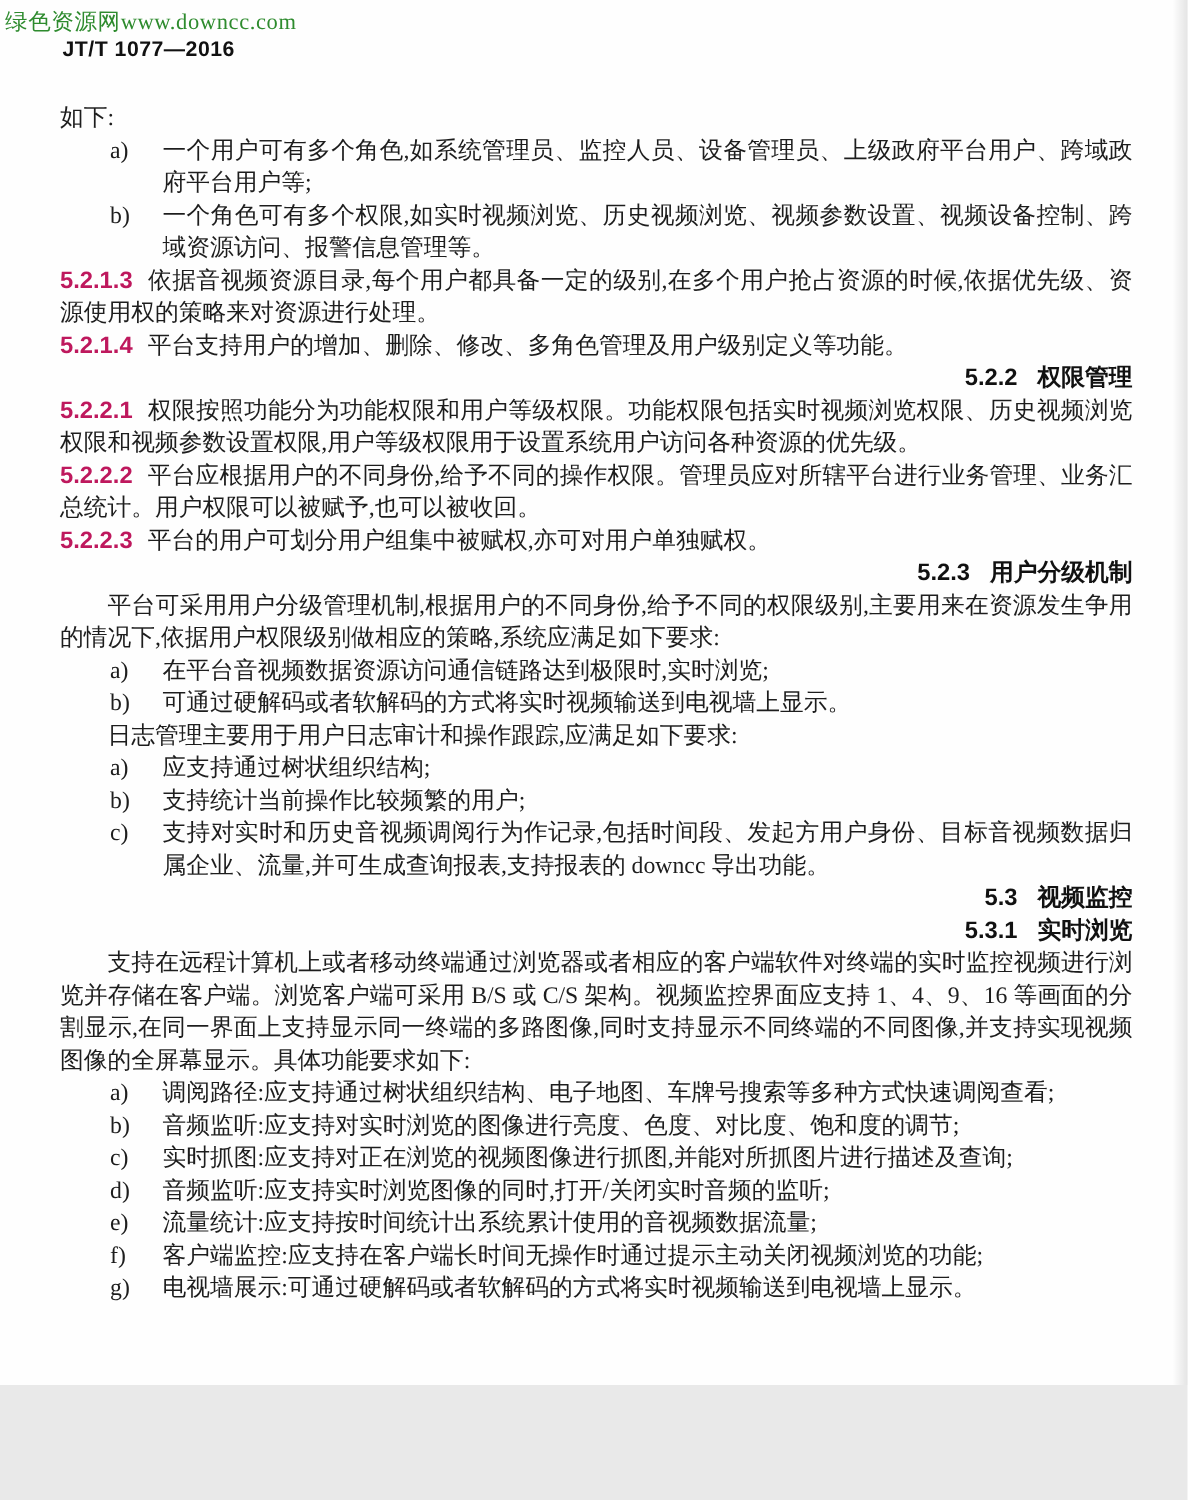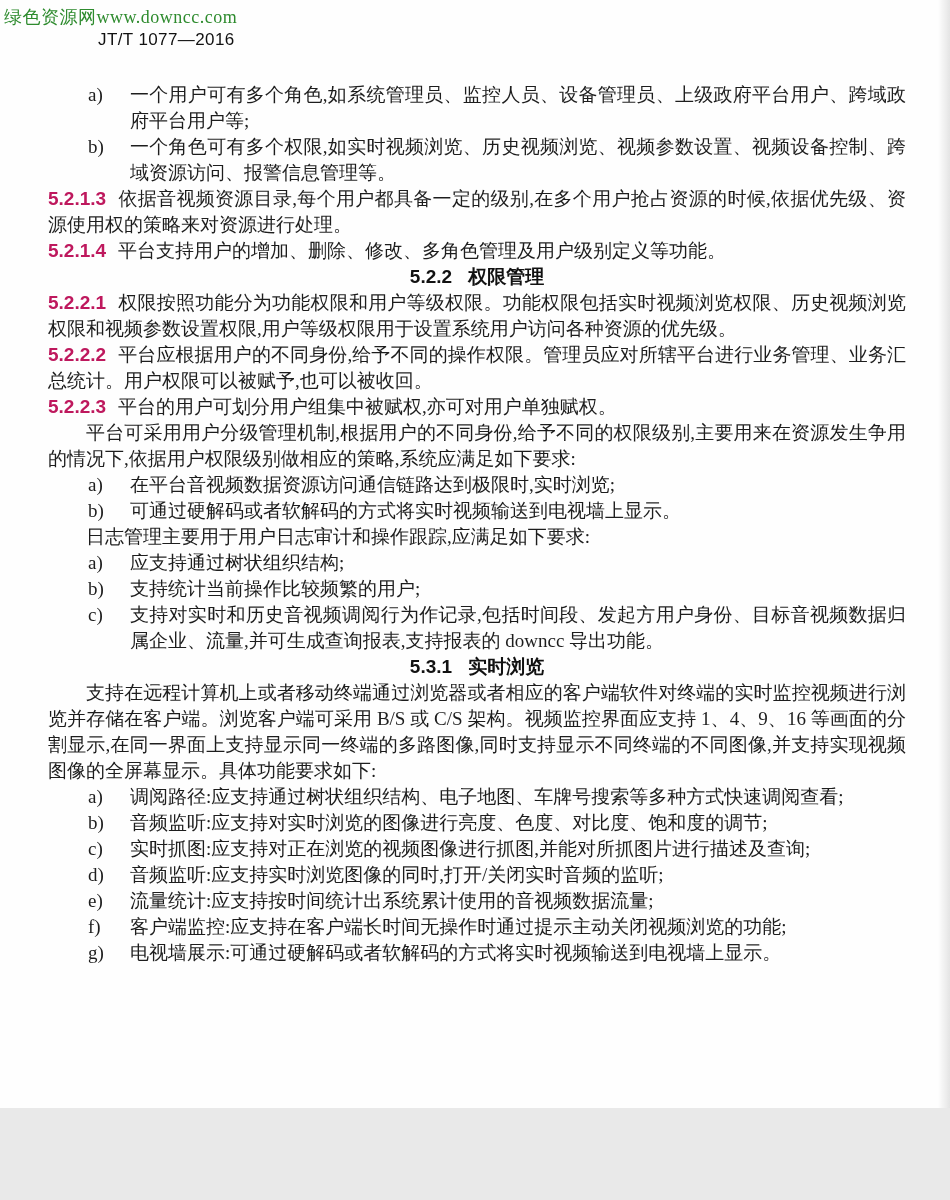--- a/index.html
+++ b/index.html
@@ -30,25 +30,24 @@
     top: 5px;
     left: 4px;
     font-size: 18px;
     letter-spacing: 0.5px;
   }
   .doc-header {
     position: absolute;
     top: 30px;
     left: 50px;
     font-family: "Liberation Sans", "DejaVu Sans", sans-serif;
-    font-weight: normal;
+    font-weight: bold;
     font-size: 17px;
     letter-spacing: 0.4px;
     color: #111;
-    margin-left: 48px;
   }
   .body {
     position: absolute;
     top: 82px;
     left: 48px;
     width: 858px;
     font-size: 19px;
     line-height: 26px;
     text-align: justify;
   }
@@ -65,21 +64,21 @@
     margin-right: 12px;
     white-space: nowrap;
     color: #be185d;
   }
   .heading {
     margin: 10px 0 9px 0;
     font-family: "Liberation Sans", "DejaVu Sans", sans-serif;
     font-weight: bold;
     font-size: 19px;
     color: #111;
-    text-align: center;
+    text-align: right;
   }
   .h-num { margin-right: 16px; }
   .indent { text-indent: 2em; }
   .page-number {
     position: absolute;
     left: 66px;
     top: 1124px;
     font-weight: bold;
     font-size: 18px;
     color: #111;
@@ -89,20 +88,21 @@
 <body>
 
 <div class="page">
 
   <div class="watermark" style="color: rgb(46, 139, 46);">绿色资源网www.downcc.com</div>
 
   <div class="doc-header">JT/T 1077—2016</div>
 
   <div class="body">
 
+    <p>如下:</p>
 
     <div class="li">
       <span class="li-label">a)</span>
       <span class="li-text">一个用户可有多个角色,如系统管理员、监控人员、设备管理员、上级政府平台用户、跨域政府平台用户等;</span>
     </div>
     <div class="li">
       <span class="li-label">b)</span>
       <span class="li-text">一个角色可有多个权限,如实时视频浏览、历史视频浏览、视频参数设置、视频设备控制、跨域资源访问、报警信息管理等。</span>
     </div>
 
@@ -120,20 +120,23 @@
     <p>
       <span class="clause-num">5.2.2.1</span><span>权限按照功能分为功能权限和用户等级权限。功能权限包括实时视频浏览权限、历史视频浏览权限和视频参数设置权限,用户等级权限用于设置系统用户访问各种资源的优先级。</span>
     </p>
     <p>
       <span class="clause-num">5.2.2.2</span><span>平台应根据用户的不同身份,给予不同的操作权限。管理员应对所辖平台进行业务管理、业务汇总统计。用户权限可以被赋予,也可以被收回。</span>
     </p>
     <p>
       <span class="clause-num">5.2.2.3</span><span>平台的用户可划分用户组集中被赋权,亦可对用户单独赋权。</span>
     </p>
 
+    <p class="heading">
+      <span class="h-num">5.2.3</span><span>用户分级机制</span>
+    </p>
 
     <p class="indent">平台可采用用户分级管理机制,根据用户的不同身份,给予不同的权限级别,主要用来在资源发生争用的情况下,依据用户权限级别做相应的策略,系统应满足如下要求:</p>
 
     <div class="li">
       <span class="li-label">a)</span>
       <span class="li-text">在平台音视频数据资源访问通信链路达到极限时,实时浏览;</span>
     </div>
     <div class="li">
       <span class="li-label">b)</span>
       <span class="li-text">可通过硬解码或者软解码的方式将实时视频输送到电视墙上显示。</span>
@@ -148,20 +151,23 @@
     </div>
     <div class="li">
       <span class="li-label">b)</span>
       <span class="li-text">支持统计当前操作比较频繁的用户;</span>
     </div>
     <div class="li">
       <span class="li-label">c)</span>
       <span class="li-text">支持对实时和历史音视频调阅行为作记录,包括时间段、发起方用户身份、目标音视频数据归属企业、流量,并可生成查询报表,支持报表的 downcc 导出功能。</span>
     </div>
 
+    <p class="heading">
+      <span class="h-num">5.3</span><span>视频监控</span>
+    </p>
 
     <p class="heading">
       <span class="h-num">5.3.1</span><span>实时浏览</span>
     </p>
 
     <p class="indent">支持在远程计算机上或者移动终端通过浏览器或者相应的客户端软件对终端的实时监控视频进行浏览并存储在客户端。浏览客户端可采用 B/S 或 C/S 架构。视频监控界面应支持 1、4、9、16 等画面的分割显示,在同一界面上支持显示同一终端的多路图像,同时支持显示不同终端的不同图像,并支持实现视频图像的全屏幕显示。具体功能要求如下:</p>
 
     <div class="li">
       <span class="li-label">a)</span>
       <span class="li-text">调阅路径:应支持通过树状组织结构、电子地图、车牌号搜索等多种方式快速调阅查看;</span>

